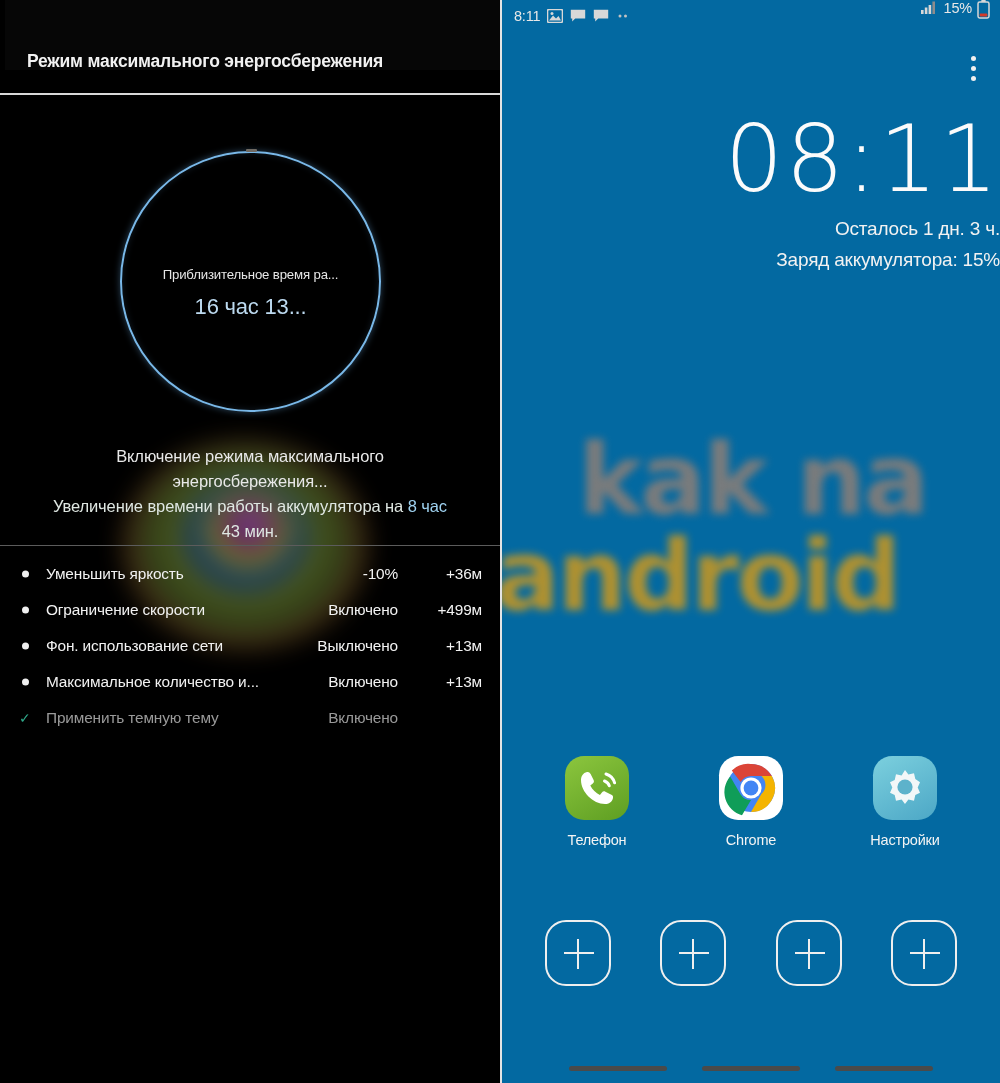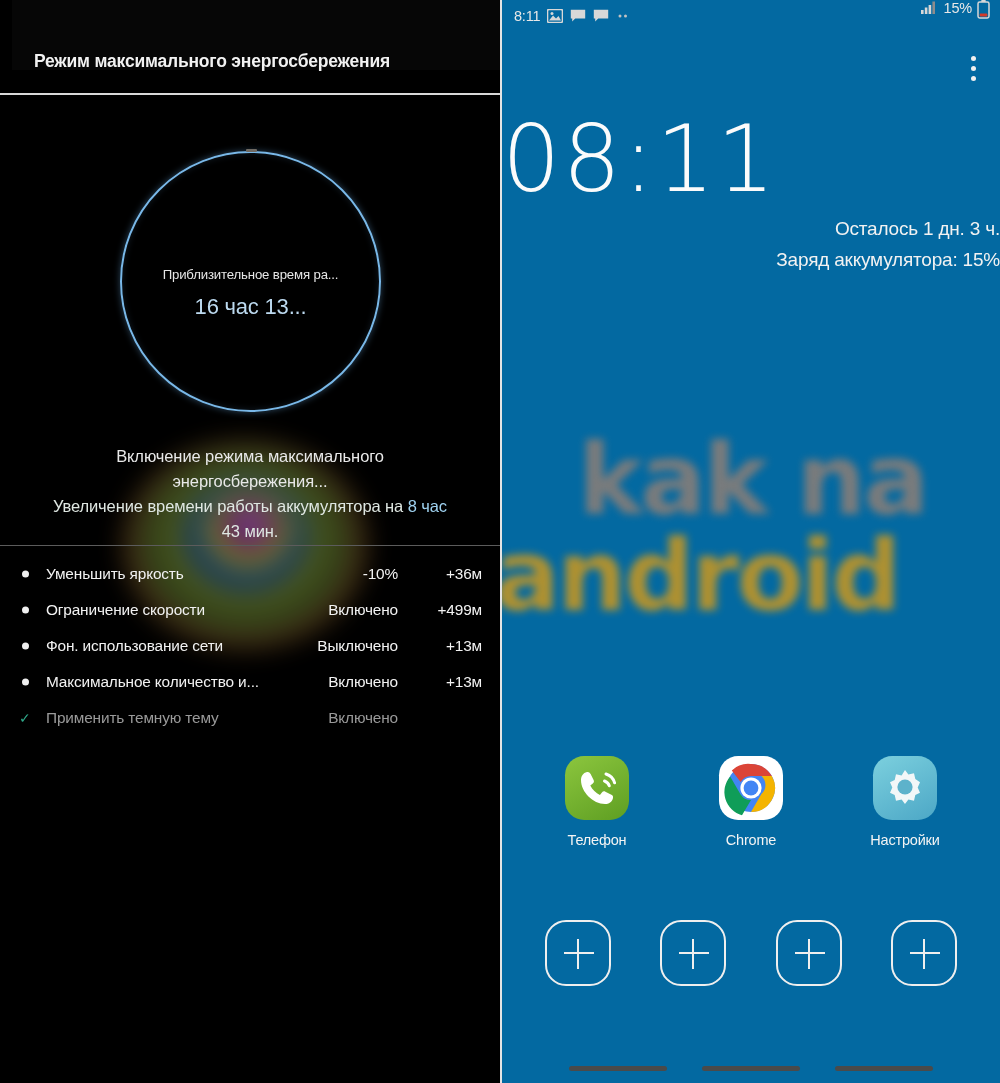--- a/index.html
+++ b/index.html
@@ -10,21 +10,21 @@
     overflow:hidden;
   }
   #root { position:relative; width:1000px; height:1083px; background:#000; }
 
   
   #left-panel {
     position:absolute; left:0; top:0; width:500px; height:1083px;
     background:#000; overflow:hidden;
   }
   #left-screen-header {
-    position:absolute; left:12px; top:0; width:500px; height:70px;
+    position:absolute; left:5px; top:0; width:500px; height:70px;
     background:#060606;
   }
   #left-screen-header .title {
     position:absolute; left:22px; top:61px;
     transform:translateY(-50%);
     font-size:17.5px; font-weight:bold; color:#f2f2f2;
     letter-spacing:-0.2px; white-space:nowrap;
   }
   #header-divider {
     position:absolute; left:0; top:93px; width:500px; height:2px;
@@ -131,21 +131,21 @@
   
   #overflow-menu {
     position:absolute; right:24px; top:56px;
     width:5px; display:flex; flex-direction:column; gap:5px; align-items:center;
   }
   #overflow-menu i { width:5px; height:5px; border-radius:50%; background:#f0f0f0; display:block; }
 
   
   #lock-clock {
     position:absolute; left:0; right:0; top:114px;
-    text-align:left; font-size:92px; line-height:92px;
+    text-align:right; font-size:92px; line-height:92px;
     color:#fbfbfb; font-weight:200; letter-spacing:2px;
     font-family:"DejaVu Sans", sans-serif;
   }
   #lock-info {
     position:absolute; left:0; right:0; top:213px; text-align:right;
   }
   #lock-info .l { font-size:19px; line-height:31px; color:#f2f2f2; letter-spacing:-.2px; }
 
   
   #text-watermark {

